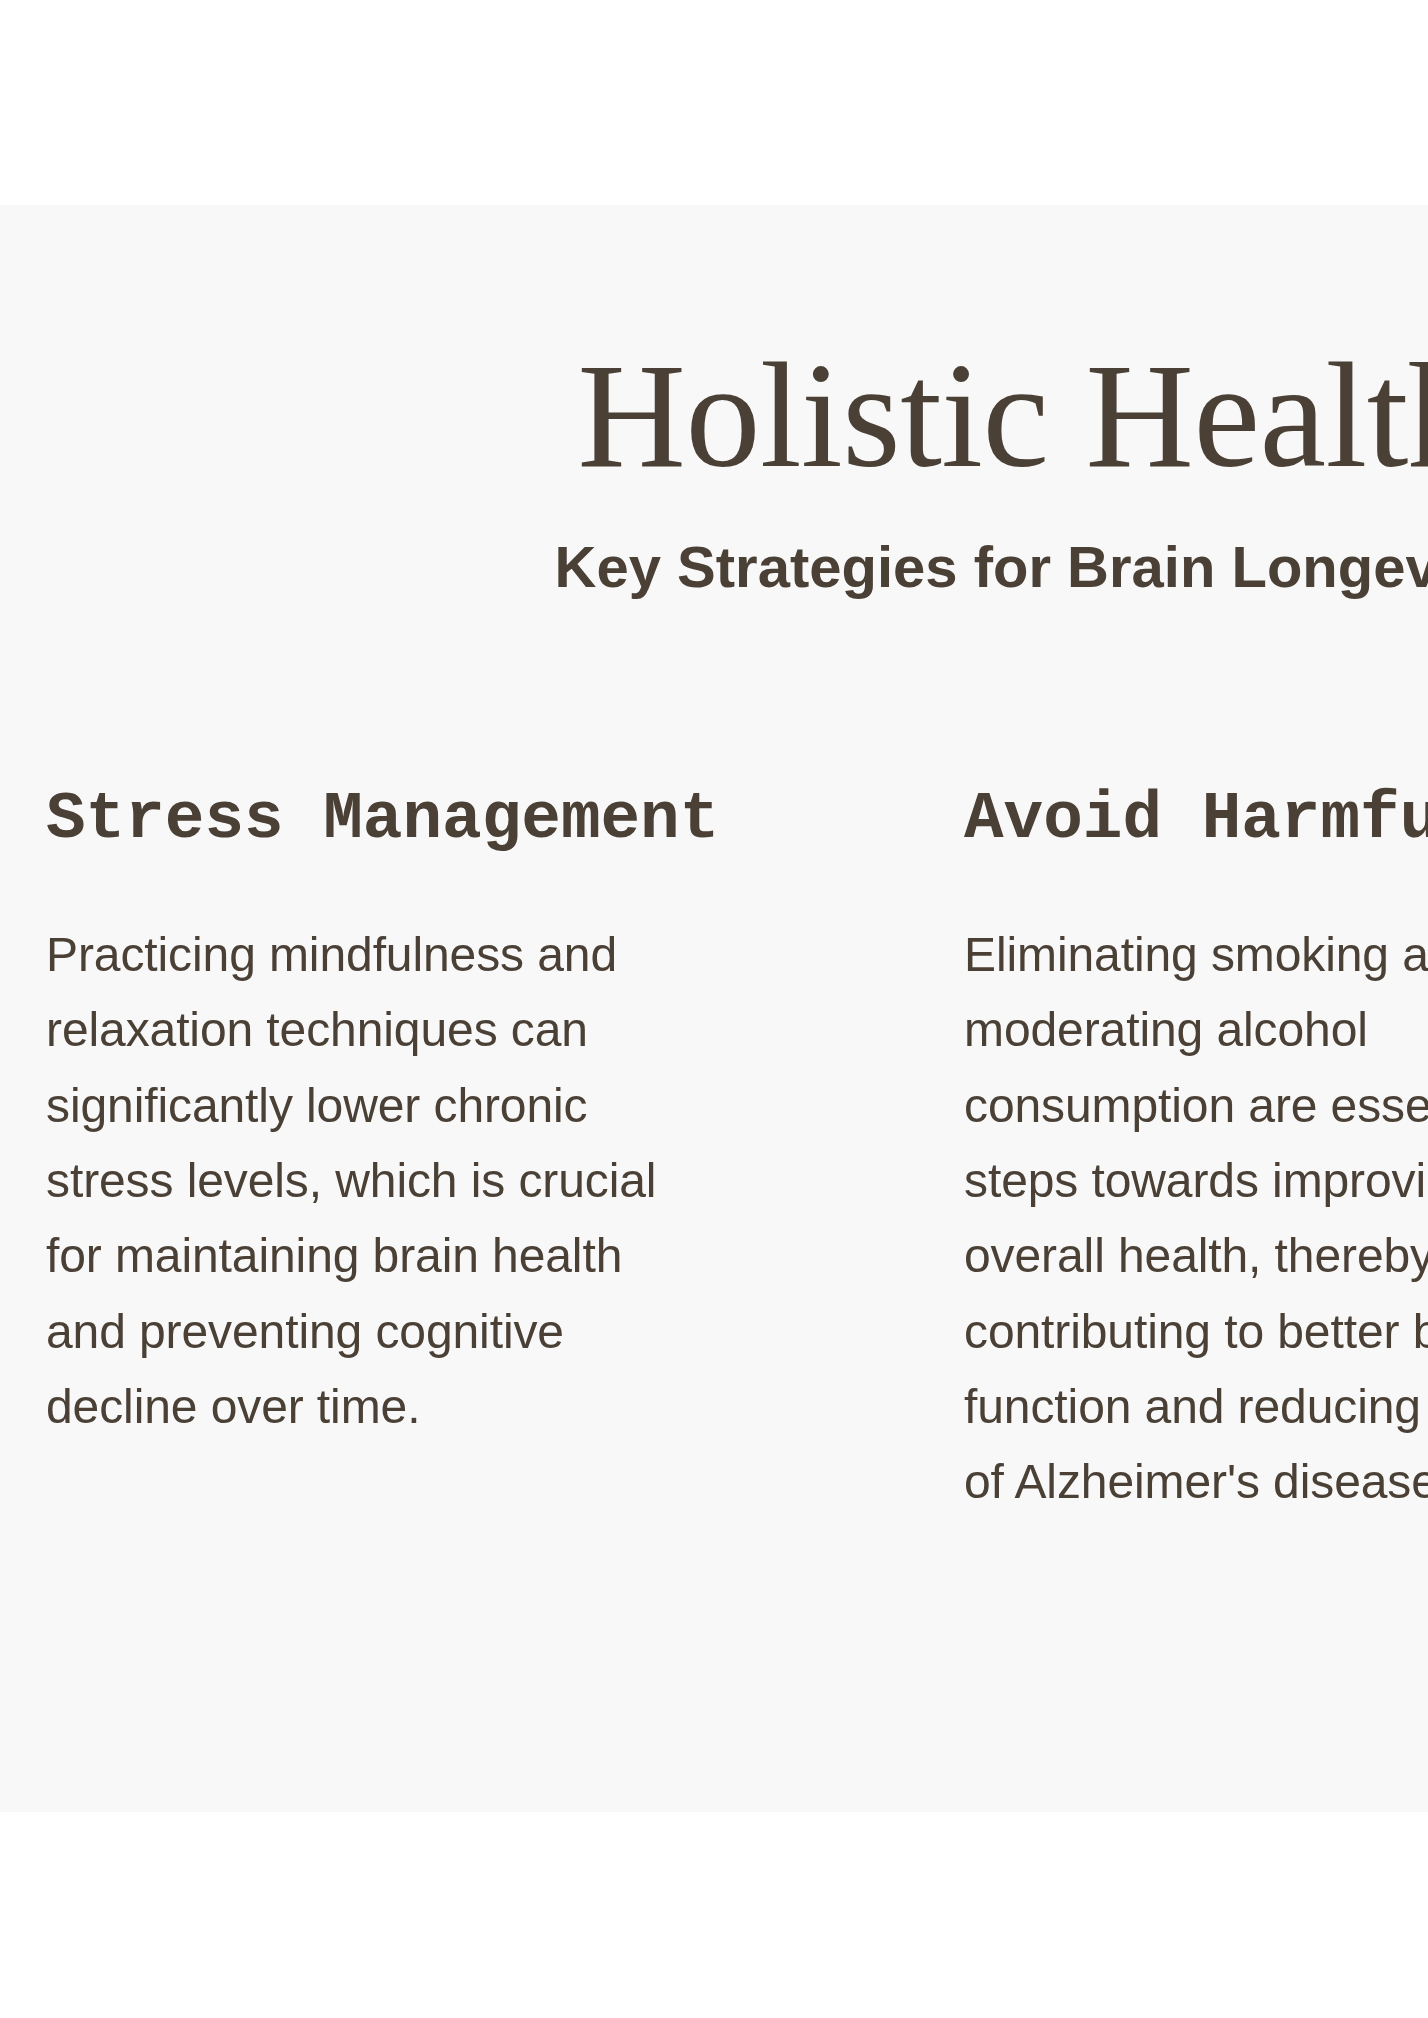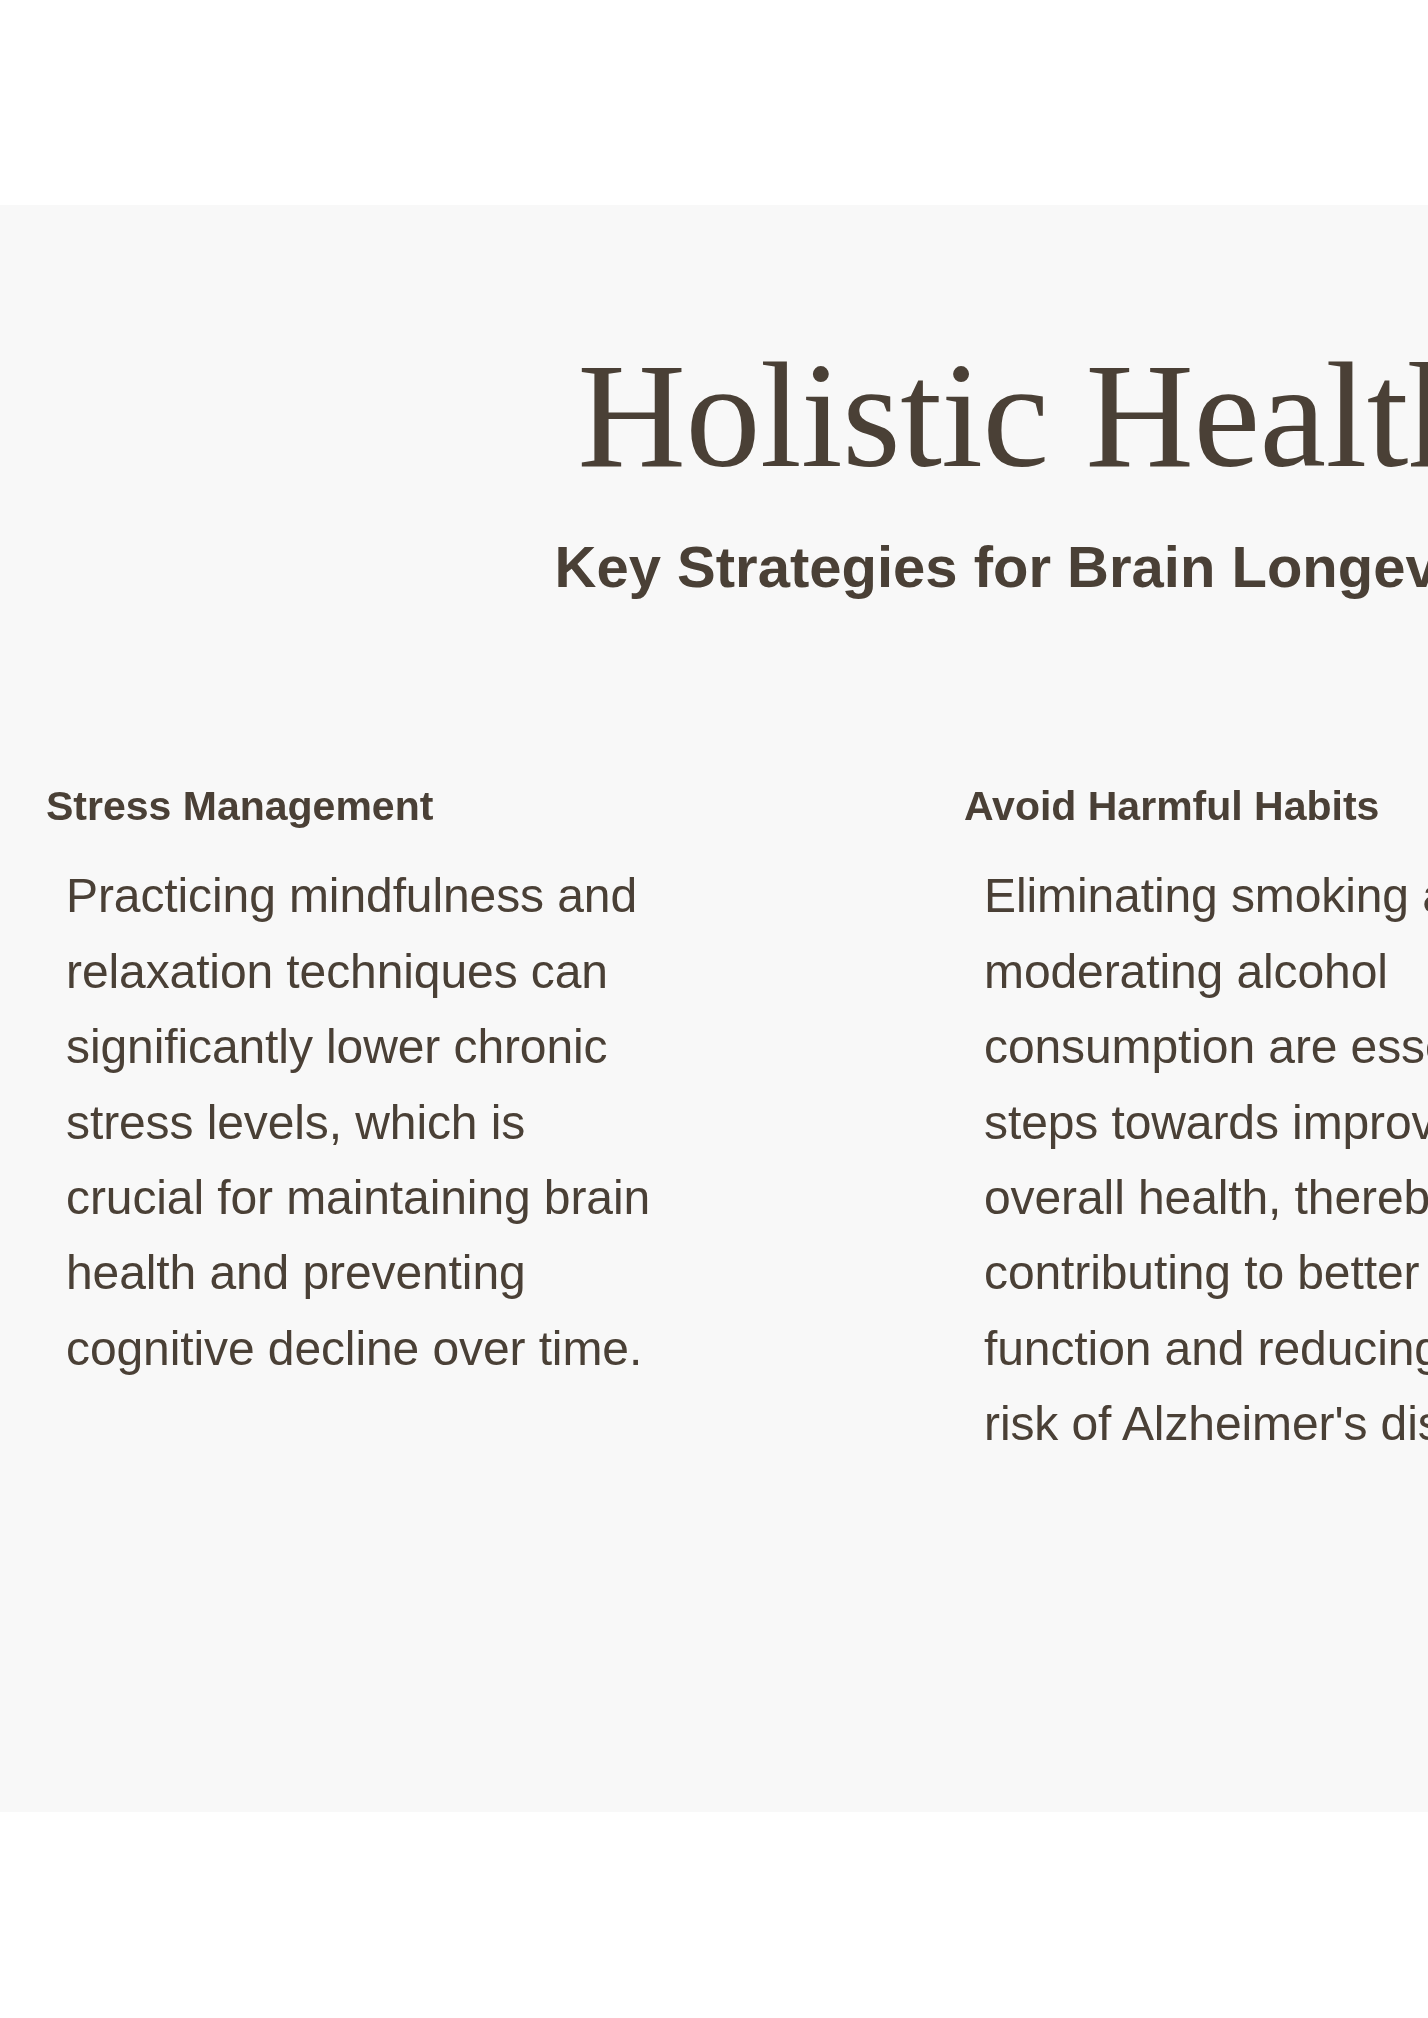--- a/index.html
+++ b/index.html
@@ -65,37 +65,36 @@
     width: 2000px;
     display: flex;
     flex-direction: row;
     align-items: flex-start;
   }
 
   .column { width: 630px; flex: 0 0 630px; }
   .column + .column { margin-left: 288px; }
 
   .card-heading {
-    font-family: Liberation Sans, sans-serif;
+    font-family: Liberation Mono, monospace;
     font-weight: 700;
-    font-size: 41px;
+    font-size: 66px;
     line-height: 1.06;
     color: #4a4036;
     white-space: nowrap;
-    margin-bottom: 30px;
+    margin-bottom: 62px;
   }
 
   .card-body {
     font-family: "Liberation Sans", "DejaVu Sans", sans-serif;
     font-weight: 300;
     font-size: 48px;
     line-height: 1.57;
     color: #4a4036;
     letter-spacing: -0.1px;
-    margin-left: 20px;
   }
 </style>
 </head>
 <body>
 
 <div id="viewport">
 
   <div id="canvas">
 
     <div id="header">

